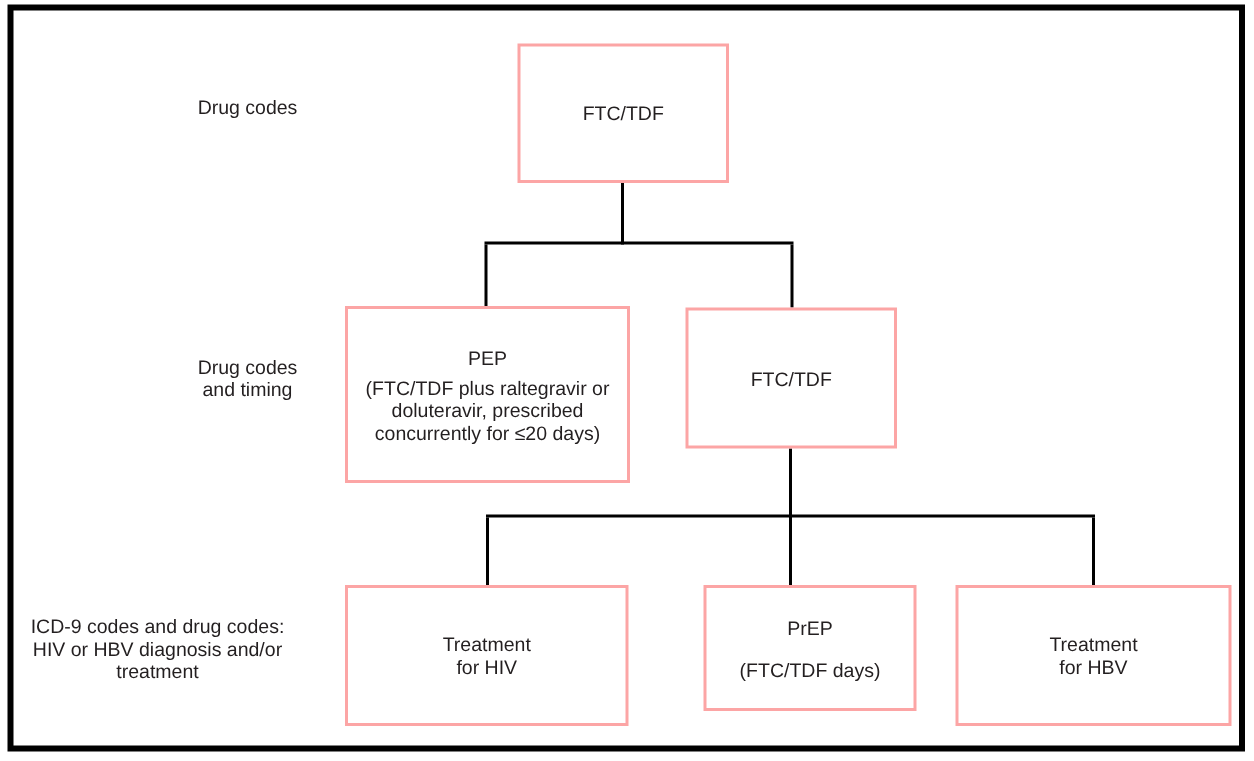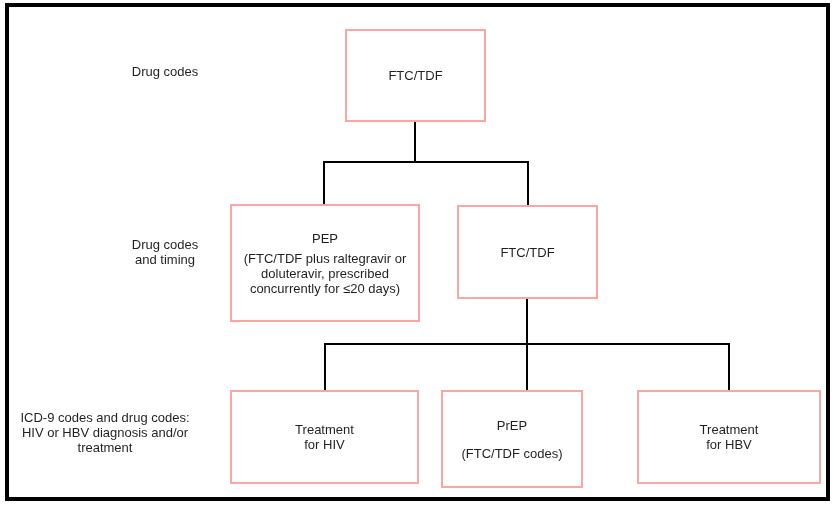--- a/index.html
+++ b/index.html
@@ -39,21 +39,21 @@
     text-align: center;
     font-size: 13px;
     line-height: 15px;
     white-space: pre-line;
     z-index: 2;
   }
   .node-root   { left: 336px; top: 22px;  width: 141px; height: 93px; }
   .node-pep    { left: 221px; top: 197px; width: 190px; height: 118px; }
   .node-ftc2   { left: 448px; top: 198px; width: 141px; height: 94px; }
   .node-hiv    { left: 221px; top: 383px; width: 189px; height: 94px; }
-  .node-prep   { left: 432px; top: 383px; width: 142px; height: 98px; }
+  .node-prep   { left: 460px; top: 383px; width: 142px; height: 84px; }
   .node-hbv    { left: 628px; top: 383px; width: 184px; height: 94px; }
   .node-detail.gap-sm { margin-top: 5px; }
   .node-detail.gap-lg { margin-top: 13px; }
   
   .line {
     position: absolute;
     background: #000000;
     z-index: 1;
   }
   .vline { width: 2px; }
@@ -115,21 +115,21 @@
     <div class="node-label">FTC/TDF</div>
   </div>
 
   <div class="node node-hiv">
     <div class="node-label">Treatment
 for HIV</div>
   </div>
 
   <div class="node node-prep">
     <div class="node-title">PrEP</div>
-    <div class="node-detail gap-lg">(FTC/TDF codes)</div>
+    <div class="node-detail gap-lg">(FTC/TDF days)</div>
   </div>
 
   <div class="node node-hbv">
     <div class="node-label">Treatment
 for HBV</div>
   </div>
 
 </div>
 
 </body></html>

